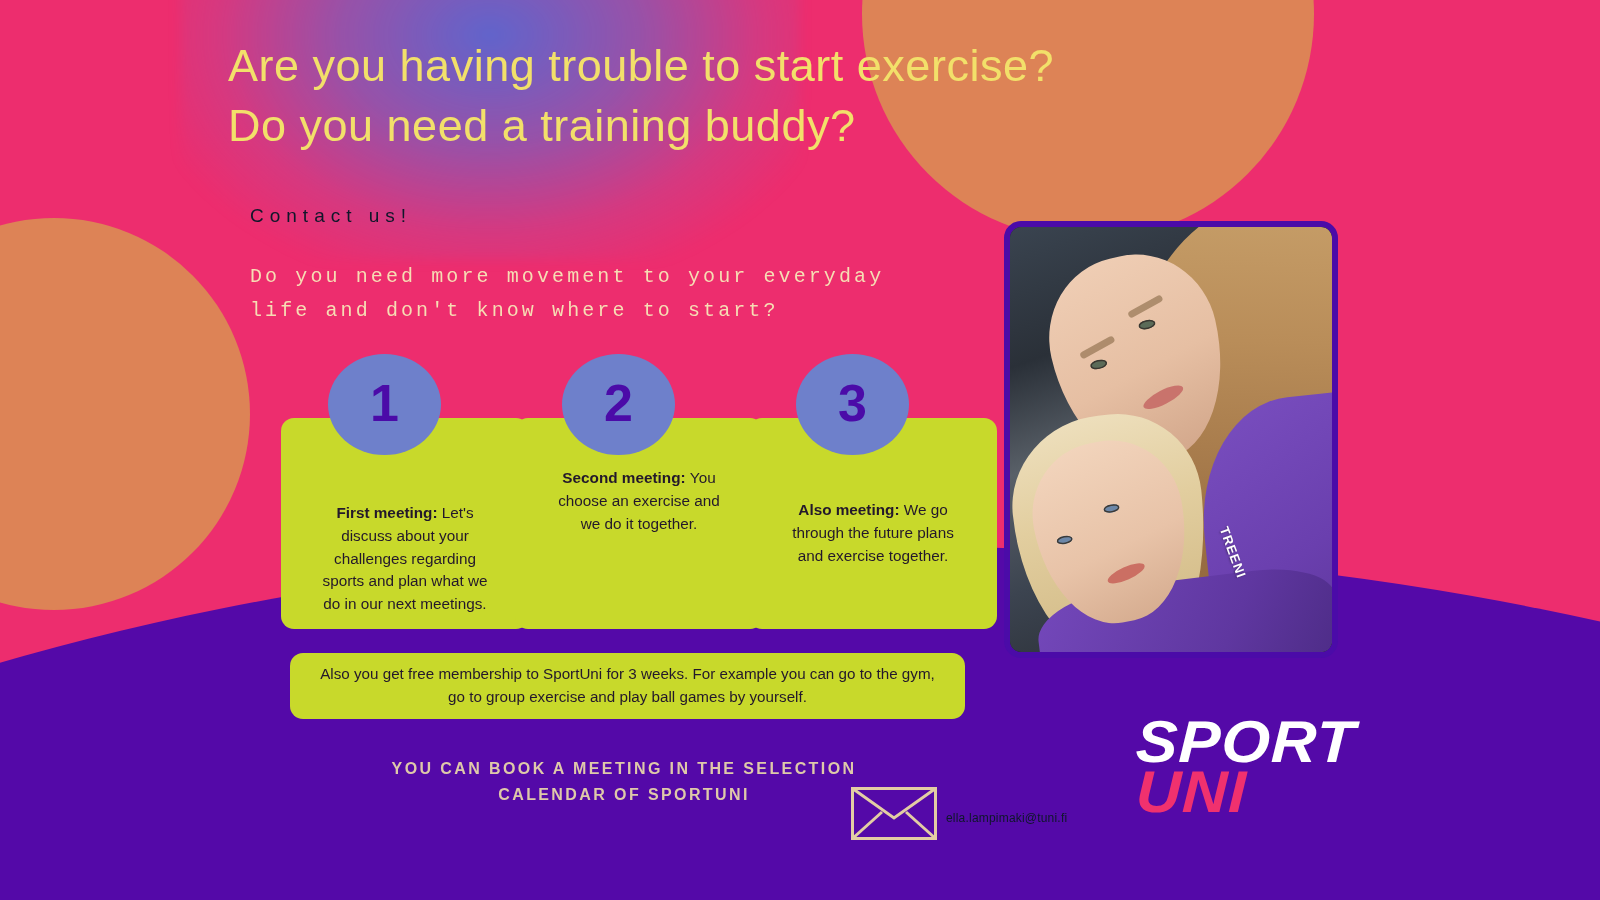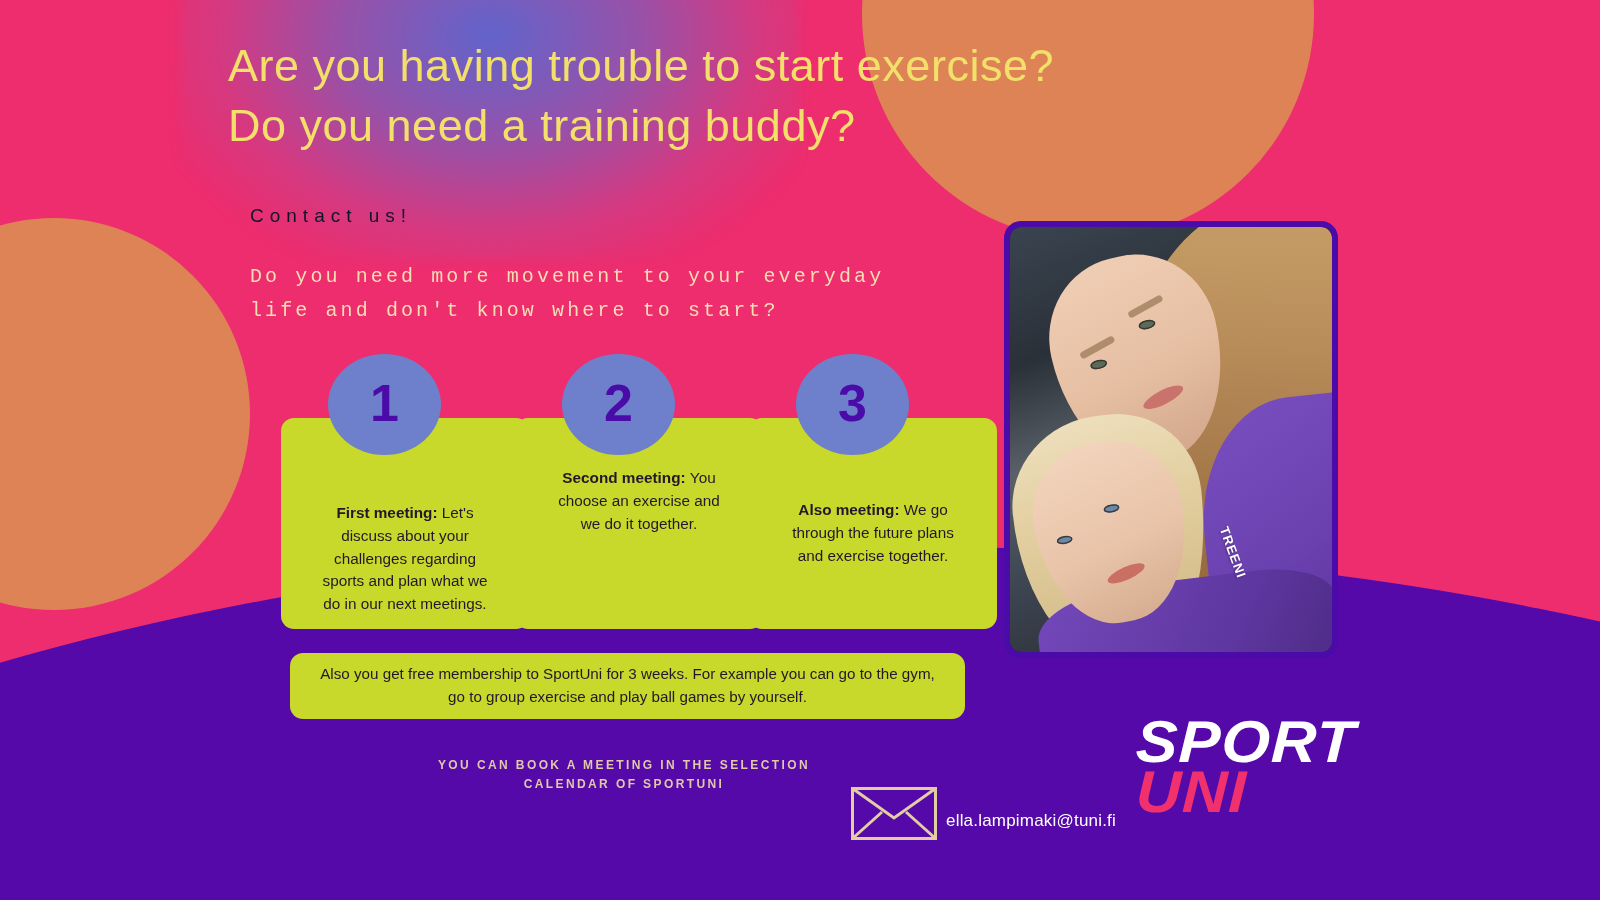--- a/index.html
+++ b/index.html
@@ -97,31 +97,31 @@
     box-sizing:border-box;padding:4px 22px;
   }
   .bonus-text{
     text-align:center;color:#23182B;font-size:15.2px;line-height:1.5;
   }
 
   
   .booking{
     position:absolute;left:370px;top:756px;width:508px;
     text-align:center;color:#DFC9A9;
-    font-size:12px;font-weight:700;letter-spacing:2.4px;line-height:1.6;
+    font-size:16px;font-weight:700;letter-spacing:2.4px;line-height:1.6;
     white-space:pre-line;
   }
 
   
   .envelope{
     position:absolute;left:851px;top:787px;width:86px;height:53px;
   }
   .email{
     position:absolute;left:946px;top:811px;
-    color:#ffffff;font-size:17px;letter-spacing:.2px;
+    color:#0f172a;font-size:12px;letter-spacing:.2px;
   }
 
   
   .photo{
     position:absolute;left:1004px;top:221px;width:334px;height:437px;
     border:6px solid #4B0BA8;border-radius:17px;
     overflow:hidden;box-sizing:border-box;
     background:#2b2b33;
   }
   .photo-inner{position:absolute;inset:0;overflow:hidden;border-radius:11px;}

